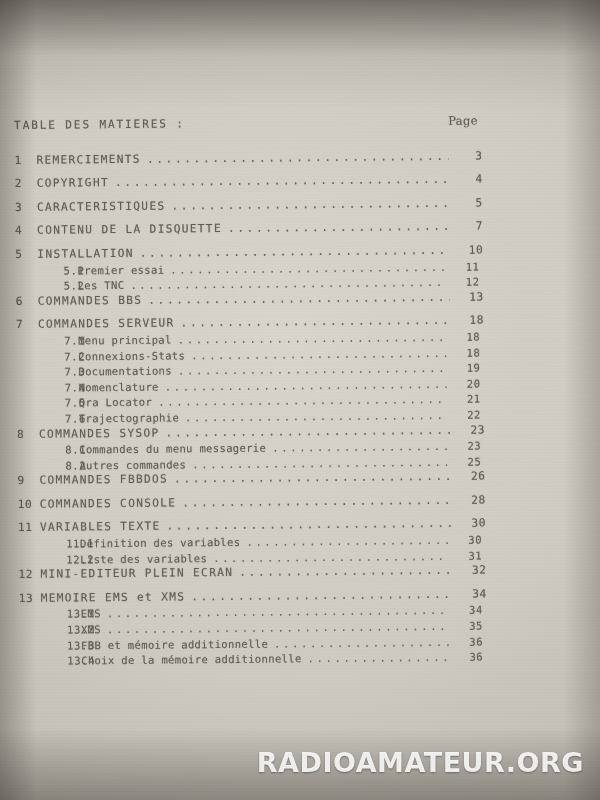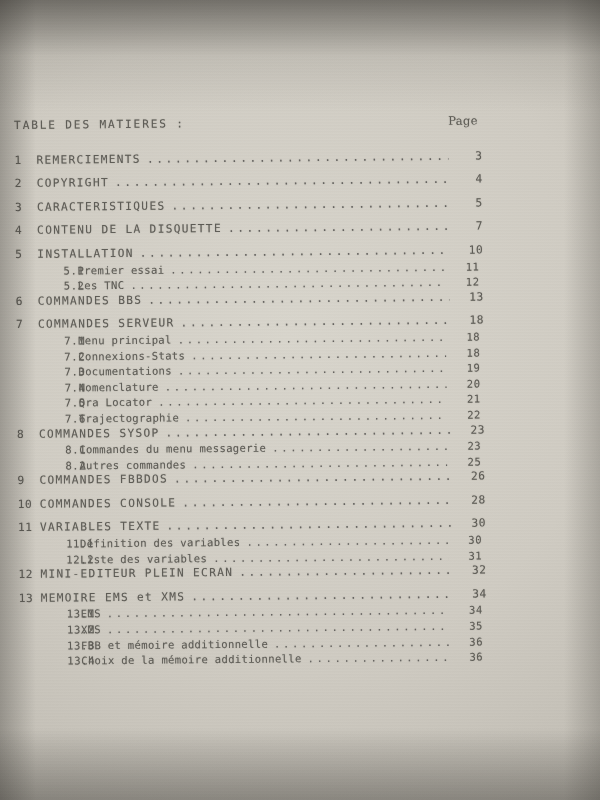--- a/index.html
+++ b/index.html
@@ -184,14 +184,15 @@
         <div class="entry"><span class="num">12</span><span class="label">MINI-EDITEUR PLEIN ECRAN</span><span class="dots">..........................................................................................</span><span class="pg">32</span></div>
         <div class="entry tight"><span class="num">13</span><span class="label">MEMOIRE EMS et XMS</span><span class="dots">..........................................................................................</span><span class="pg">34</span></div>
         <div class="entry sub"><span class="num">13.1</span><span class="label">EMS</span><span class="dots">..........................................................................................</span><span class="pg">34</span></div>
         <div class="entry sub"><span class="num">13.2</span><span class="label">XMS</span><span class="dots">..........................................................................................</span><span class="pg">35</span></div>
         <div class="entry sub"><span class="num">13.3</span><span class="label">FBB et mémoire additionnelle</span><span class="dots">..........................................................................................</span><span class="pg">36</span></div>
         <div class="entry sub"><span class="num">13.4</span><span class="label">Choix de la mémoire additionnelle</span><span class="dots">..........................................................................................</span><span class="pg">36</span></div>
       </div>
 
   </div>
 
+  <div id="watermark">RADIOAMATEUR.ORG</div>
 
 </div>
 
 </body></html>

